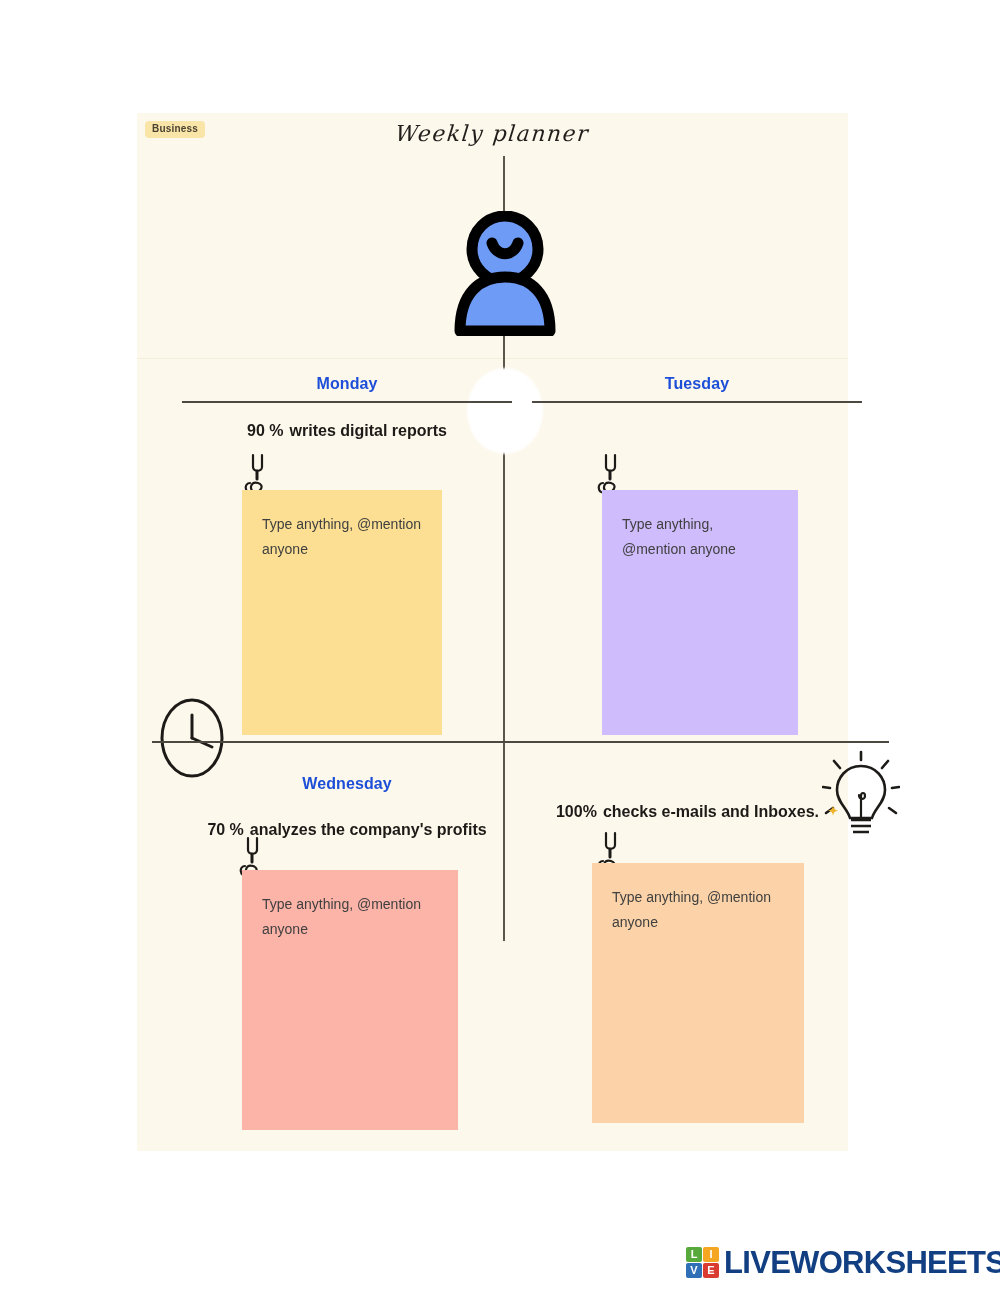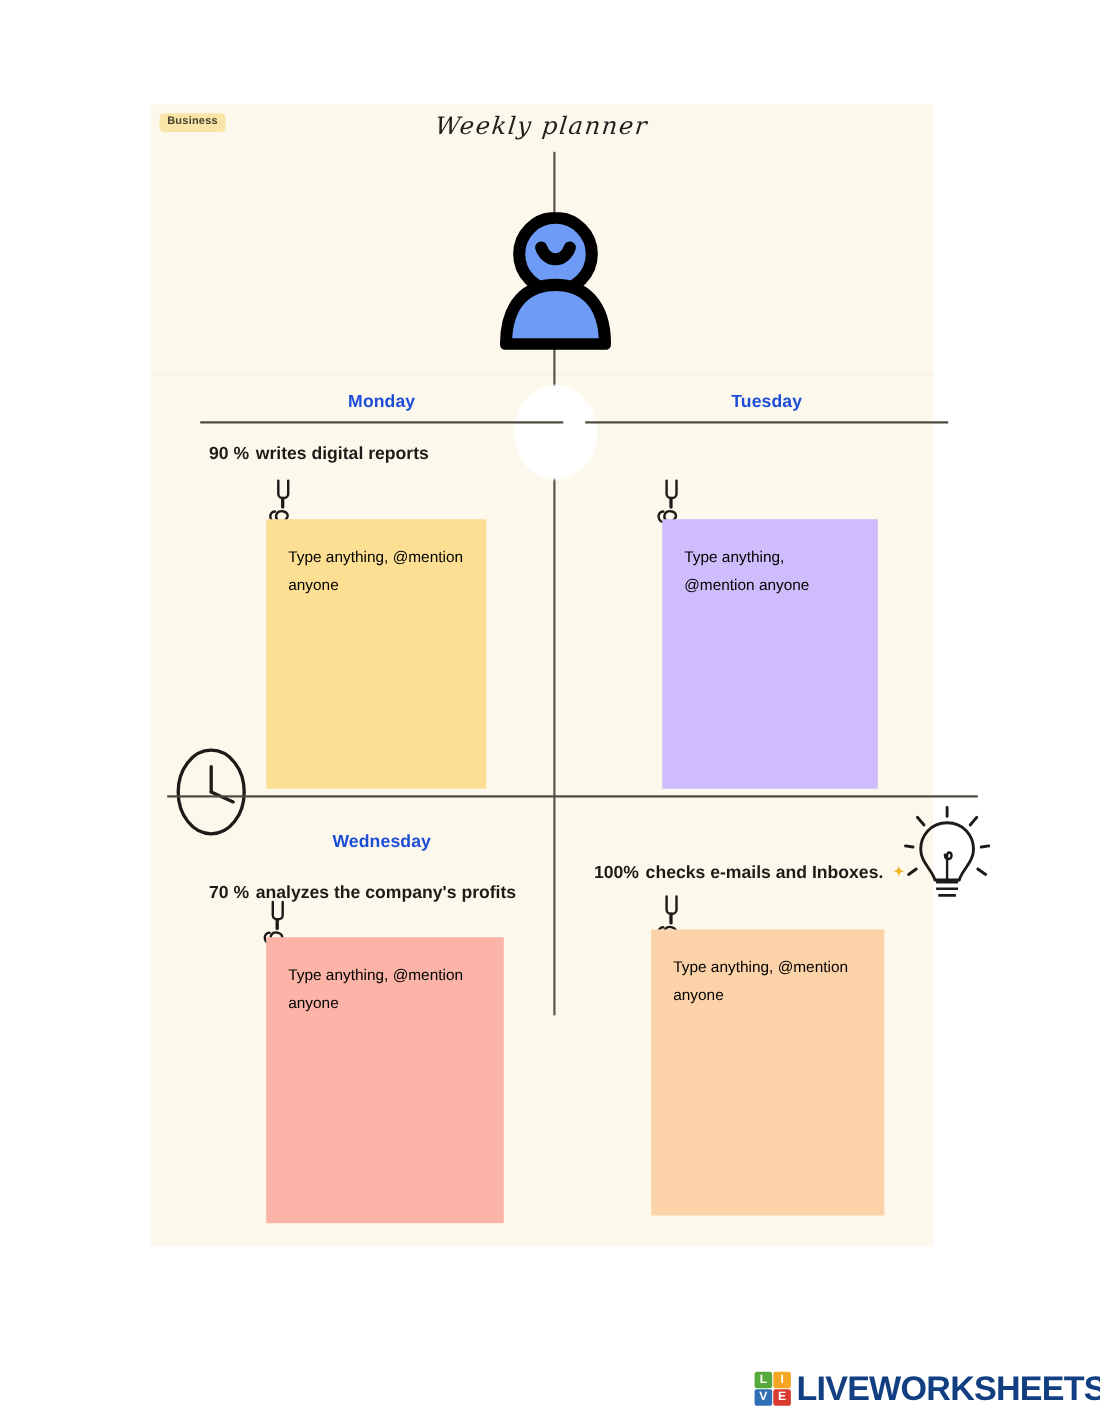--- a/index.html
+++ b/index.html
@@ -16,21 +16,21 @@
     position: relative;
     width: 1000px;
     height: 1294px;
     background: #ffffff;
   }
 
   
   .page {
     position: absolute;
     left: 137px;
-    top: 95px;
+    top: 113px;
     width: 711px;
     height: 1038px;
     background: #fdf8ec;
   }
 
   
   .band-line {
     position: absolute;
     left: 0;
     width: 100%;
@@ -129,20 +129,21 @@
   }
 
   .day-rule {
     margin-top: 8px;
     height: 2px;
     background: #4e4940;
   }
 
   .day-desc {
     margin-top: 13px;
+    text-align: center;
     font-size: 16px;
     font-weight: bold;
     color: #1d1b18;
     line-height: 1.85;
     padding: 0 8px;
   }
   .day-desc .pct { margin-right: 6px; }
 
   .sparkle {
     color: #f0b429;
@@ -150,21 +151,21 @@
     margin-left: 9px;
     vertical-align: 2px;
   }
 
   
   .answer-box {
     position: absolute;
     padding: 22px 20px;
     font-size: 14px;
     line-height: 1.82;
-    color: #000000;
+    color: #404040;
     white-space: pre-line;
   }
   .box-mon { left: 105px; top: 377px; width: 200px; height: 245px; background: #fcdf93; }
   .box-tue { left: 465px; top: 377px; width: 196px; height: 245px; background: #cfbcfc; }
   .box-wed { left: 105px; top: 757px; width: 216px; height: 260px; background: #fcb3a8; }
   .box-thu { left: 455px; top: 750px; width: 212px; height: 260px; background: #fcd3a8; }
 
   
   .pen {
     position: absolute;

